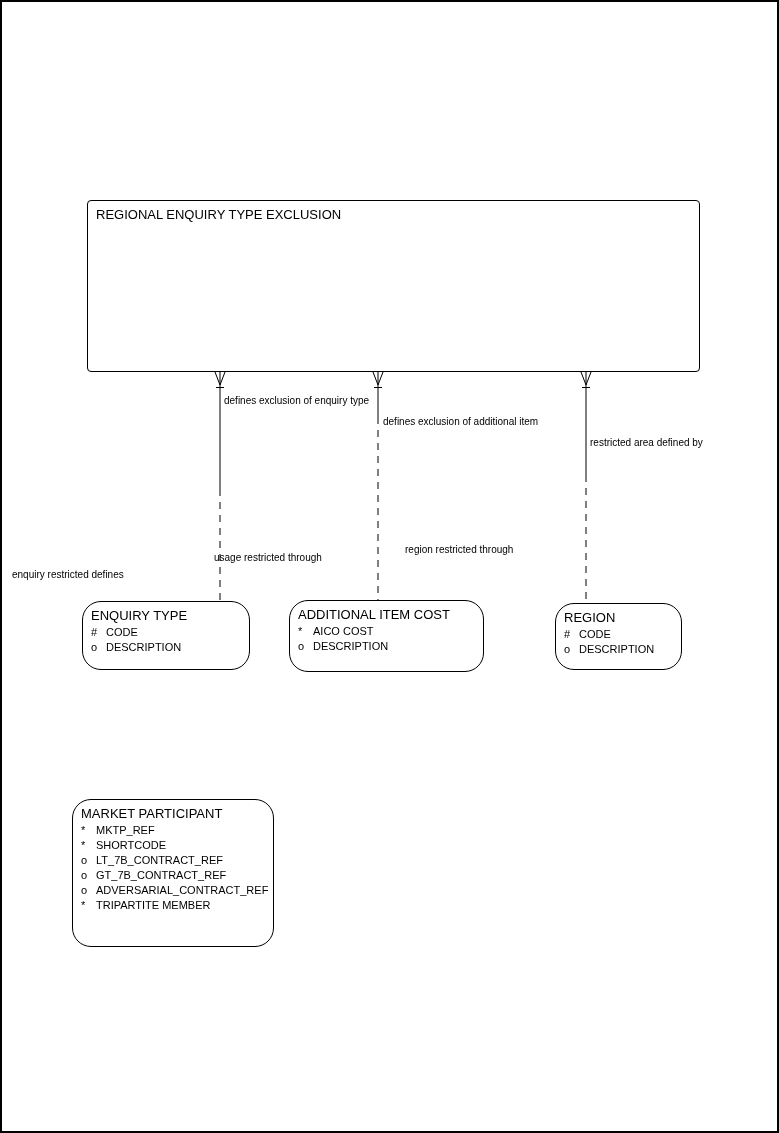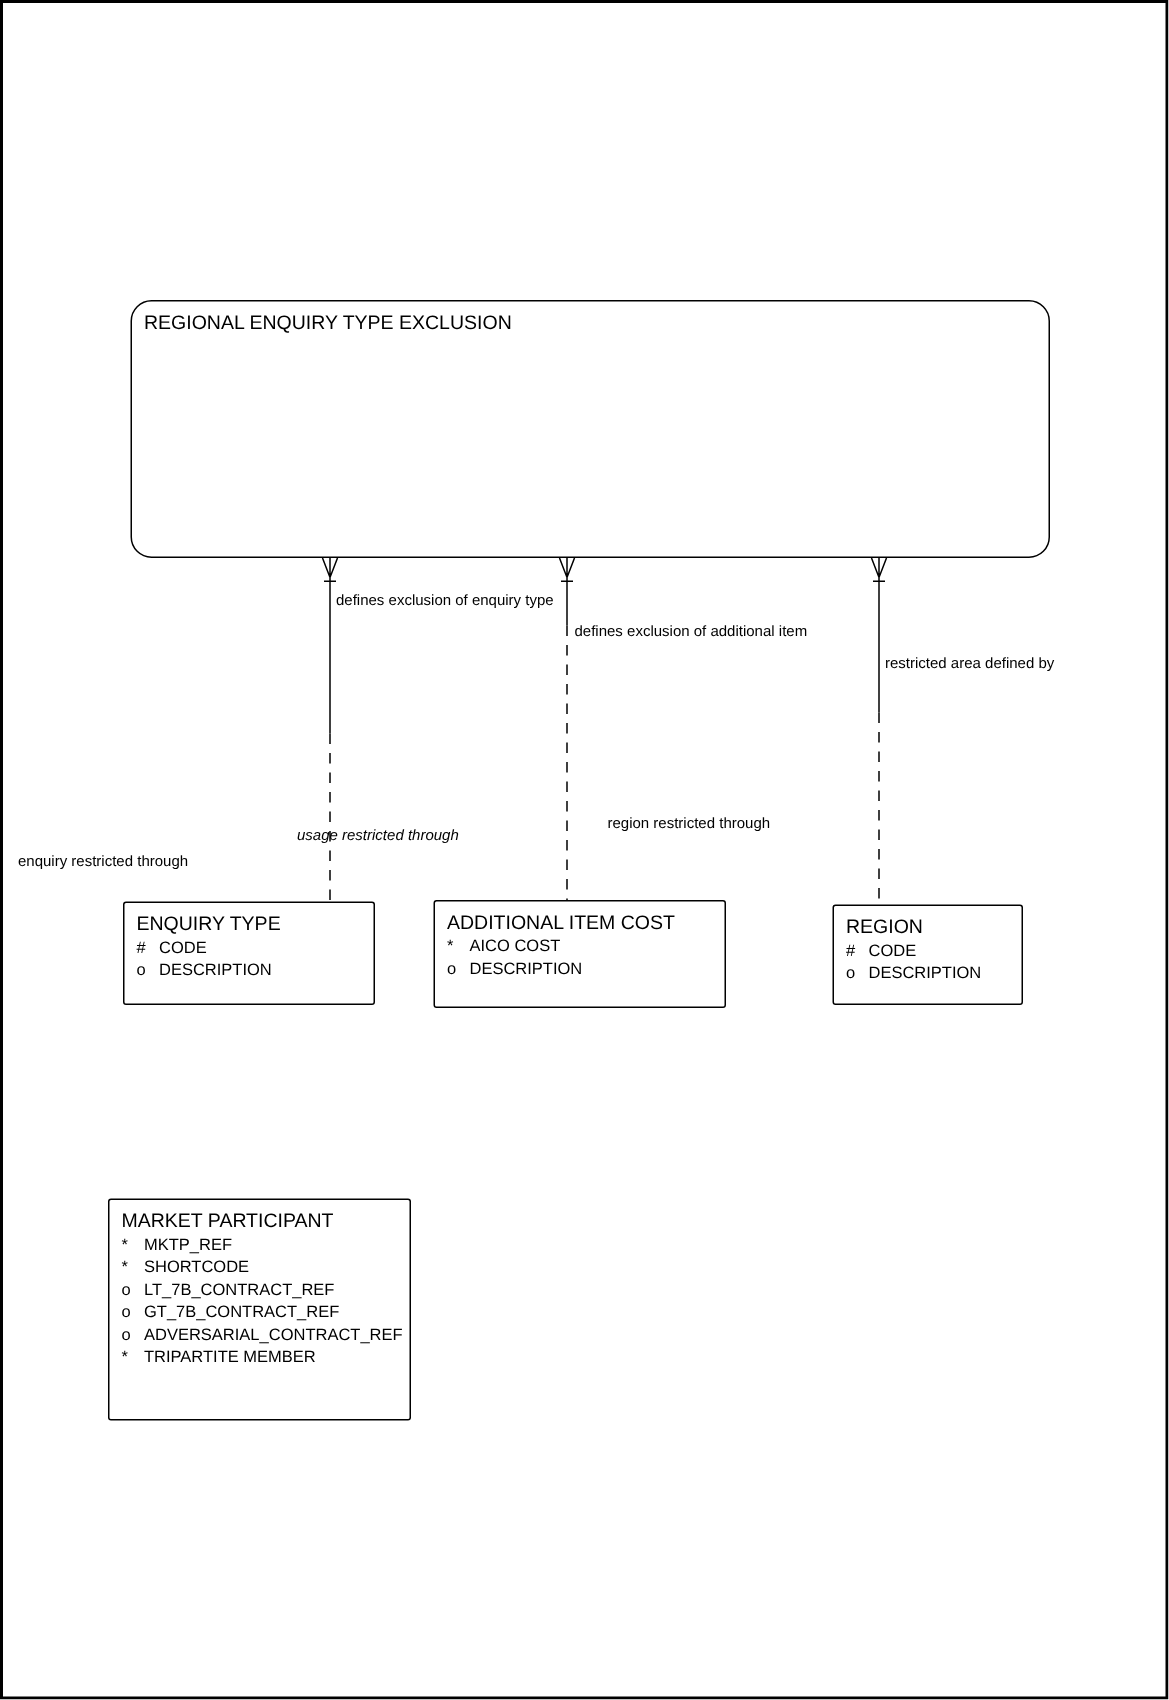--- a/index.html
+++ b/index.html
@@ -10,21 +10,21 @@
     border:2px solid #000;
     box-sizing:border-box;
     font-family:"Liberation Sans", sans-serif;
     color:#000;
     overflow:hidden;
   }
   svg.connectors{position:absolute;left:0;top:0;width:779px;height:1133px;}
   .entity{
     position:absolute;
     border:1px solid #000;
-    border-radius:2px;
+    border-radius:19px;
     background:#fff;
     overflow:hidden;
     box-sizing:border-box;
   }
   .entity .title{
     font-size:13px;
     margin:6px 8px 2px 8px;
     white-space:nowrap;
   }
   .attr-row{
@@ -59,30 +59,30 @@
       <line x1="376" y1="415" x2="376" y2="598" stroke-dasharray="7 6"></line>
     </g>
 
     <g stroke="#000" stroke-width="1" fill="none">
       <path d="M579 370 L584 383 L589 370 M584 370 L584 386 M580 385.5 L588 385.5"></path>
       <line x1="584" y1="386" x2="584" y2="473"></line>
       <line x1="584" y1="473" x2="584" y2="601" stroke-dasharray="7 6"></line>
     </g>
   </svg>
 
-  <div class="entity" style="left:85px;top:198px;width:613px;height:172px;border-radius:14px;">
+  <div class="entity" style="left:85px;top:198px;width:613px;height:172px;border-radius:4px;">
     <div class="title">REGIONAL ENQUIRY TYPE EXCLUSION</div>
   </div>
 
   <div class="rel-label" style="left:222px;top:393px;">defines exclusion of enquiry type</div>
   <div class="rel-label" style="left:381px;top:414px;">defines exclusion of additional item</div>
   <div class="rel-label" style="left:588px;top:435px;">restricted area defined by</div>
-  <div class="rel-label" style="left:196px;top:550px;font-style:italic;">usage restricted through</div>
+  <div class="rel-label" style="left:212px;top:550px;">usage restricted through</div>
   <div class="rel-label" style="left:403px;top:542px;">region restricted through</div>
-  <div class="rel-label" style="left:10px;top:567px;">enquiry restricted through</div>
+  <div class="rel-label" style="left:10px;top:567px;">enquiry restricted defines</div>
 
   <div class="entity" style="left:80px;top:599px;width:168px;height:69px;">
     <div class="title">ENQUIRY TYPE</div>
     <div class="attr-row">
       <span class="attr-prefix">#</span><span>CODE</span>
     </div>
     <div class="attr-row">
       <span class="attr-prefix">o</span><span>DESCRIPTION</span>
     </div>
   </div>

